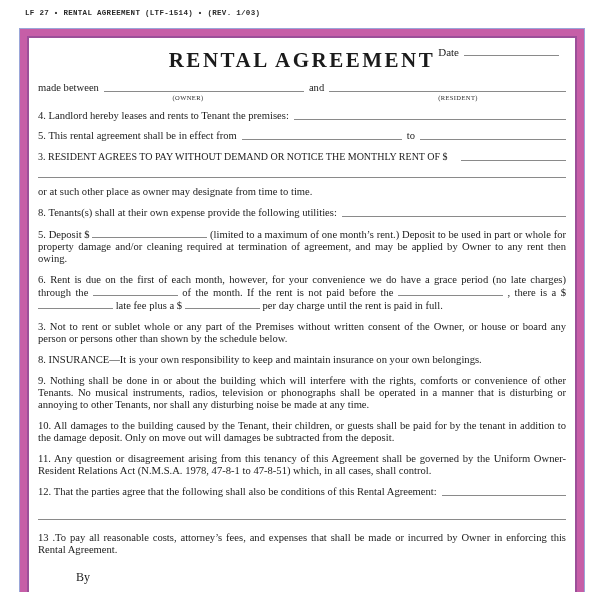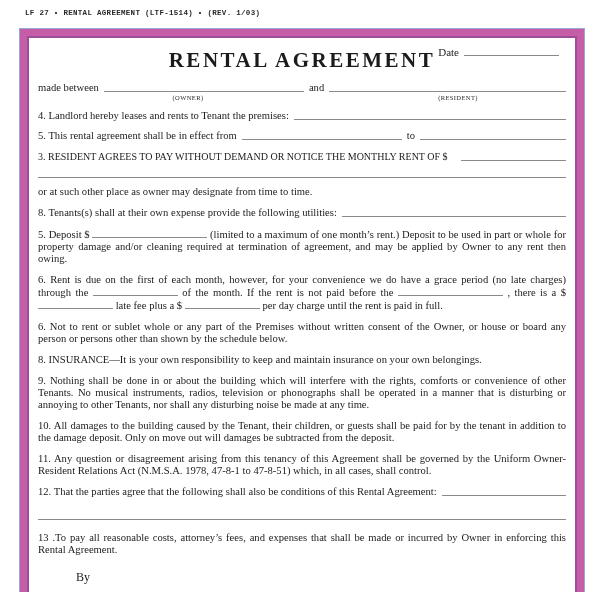--- a/index.html
+++ b/index.html
@@ -156,21 +156,21 @@
     <span class="ibl w85"></span>
     <span>of the month. If the rent is not paid before the</span>
     <span class="ibl w105"></span>
     <span>, there is a $</span>
     <span class="ibl w75"></span>
     <span>late fee plus a $</span>
     <span class="ibl w75"></span>
     <span>per day charge until the rent is paid in full.</span>
   </div>
 
-  <div class="para">6. Not to rent or sublet whole or any part of the Premises without written consent of the Owner, or house or board any person or persons other than shown by the schedule below.</div>
+  <div class="para">3. Not to rent or sublet whole or any part of the Premises without written consent of the Owner, or house or board any person or persons other than shown by the schedule below.</div>
 
   <div class="para">8. INSURANCE—It is your own responsibility to keep and maintain insurance on your own belongings.</div>
 
   <div class="para">9. Nothing shall be done in or about the building which will interfere with the rights, comforts or convenience of other Tenants. No musical instruments, radios, television or phonographs shall be operated in a manner that is disturbing or annoying to other Tenants, nor shall any disturbing noise be made at any time.</div>
 
   <div class="para">10. All damages to the building caused by the Tenant, their children, or guests shall be paid for by the tenant in addition to the damage deposit. Only on move out will damages be subtracted from the deposit.</div>
 
   <div class="para">11. Any question or disagreement arising from this tenancy of this Agreement shall be governed by the Uniform Owner-Resident Relations Act (N.M.S.A. 1978, 47-8-1 to 47-8-51) which, in all cases, shall control.</div>
 
   <div class="row" style="margin-top:9px;">

